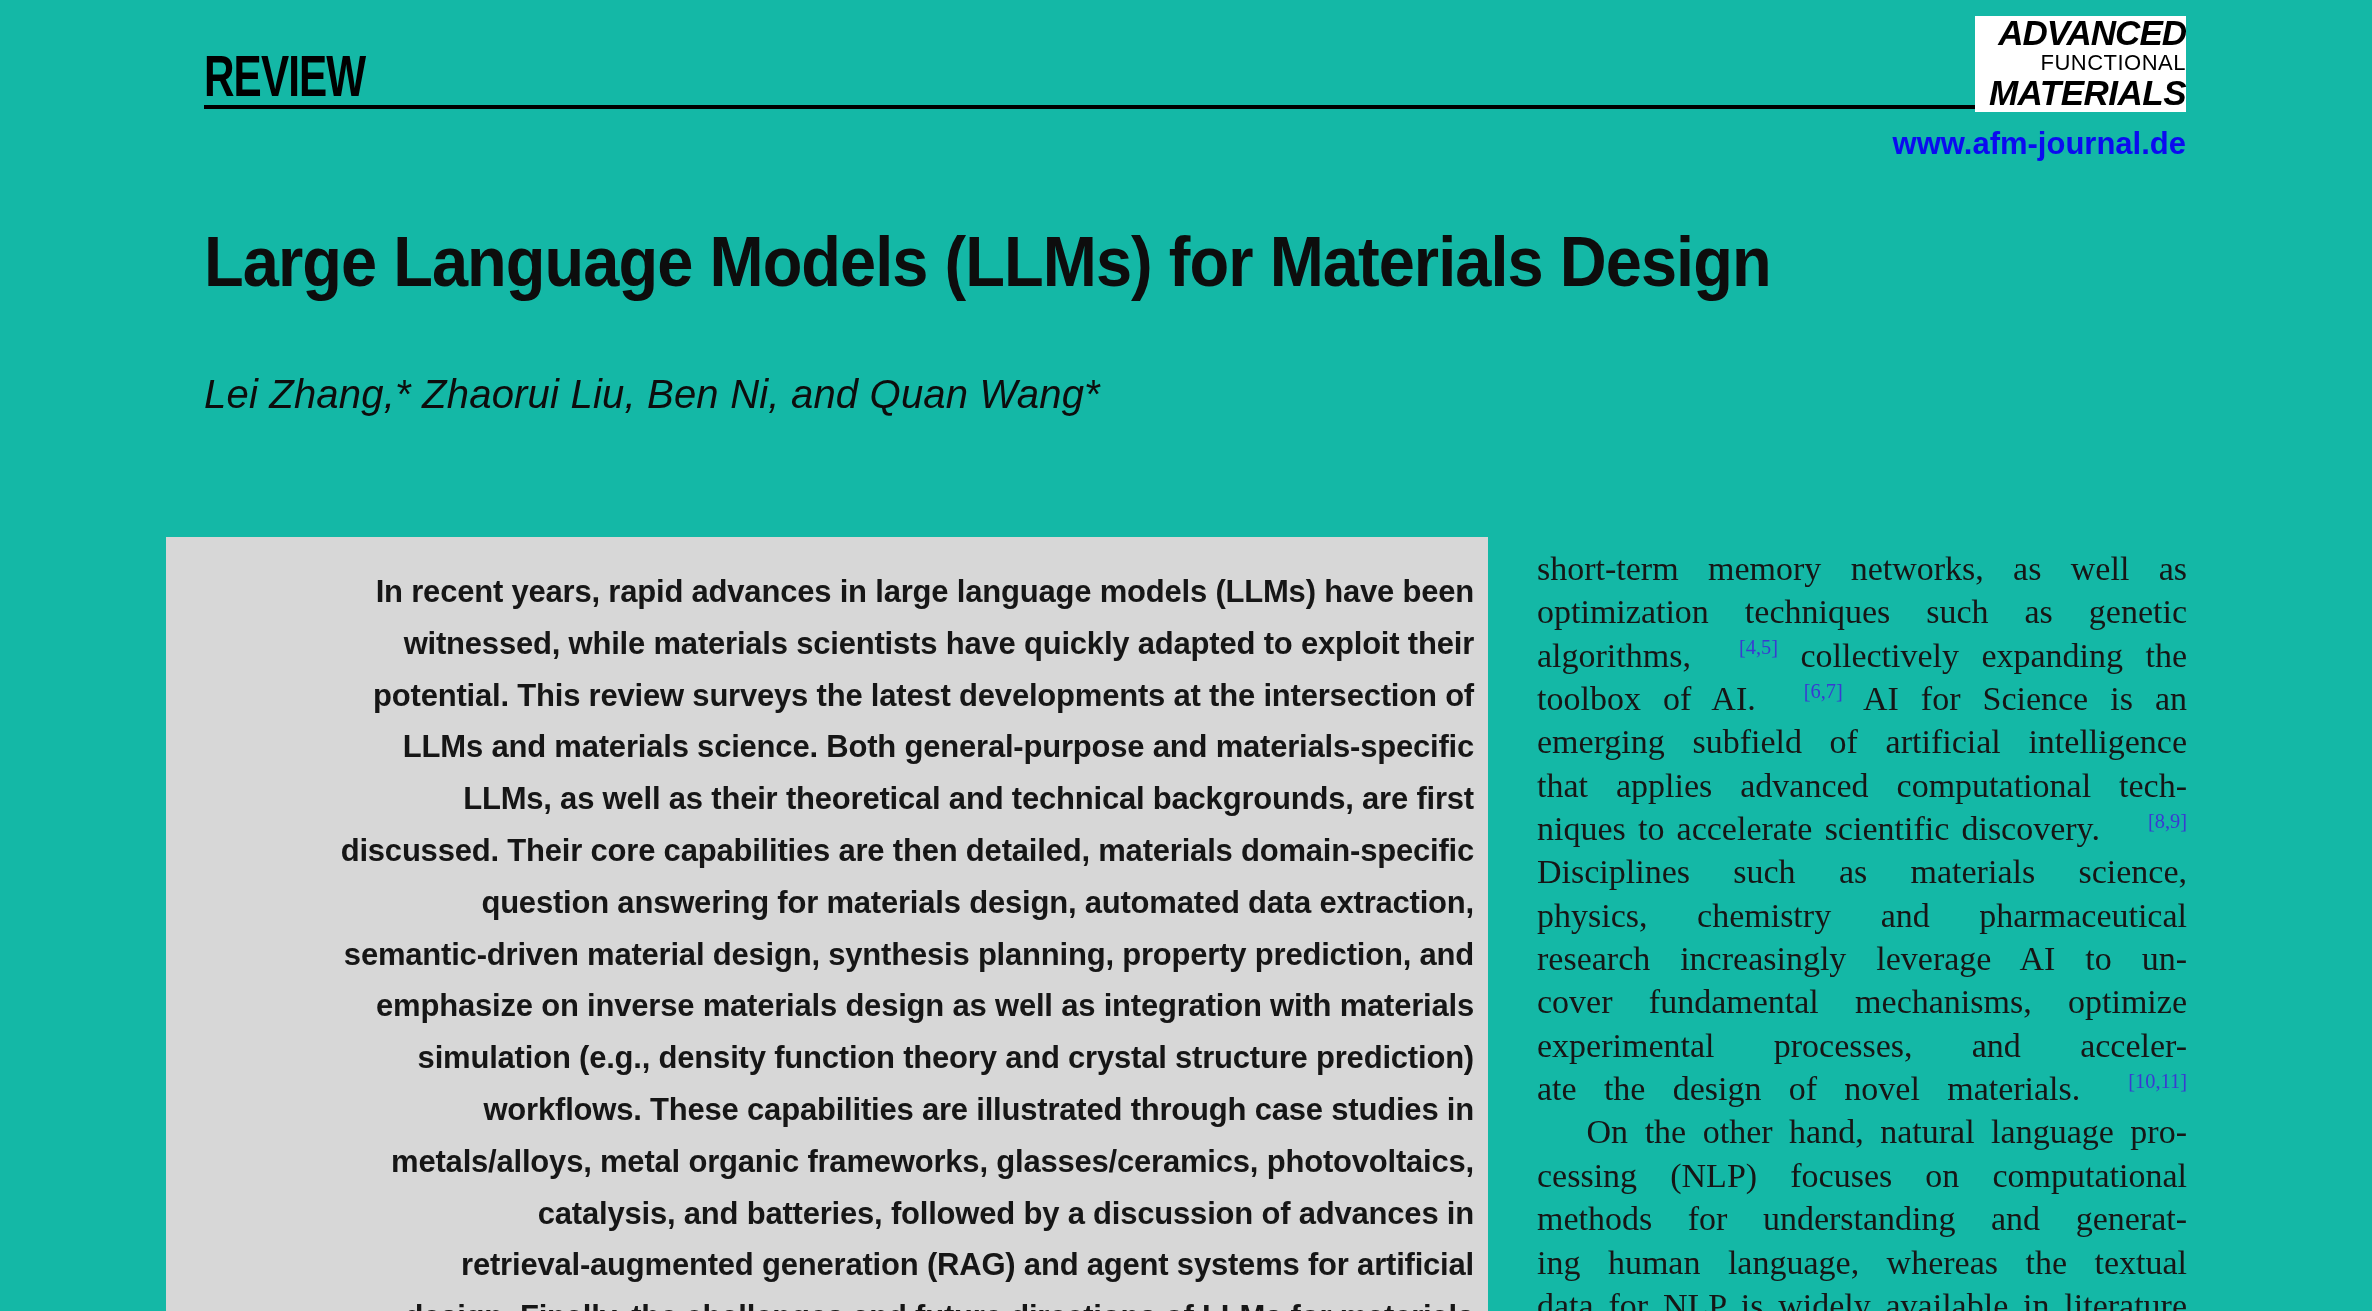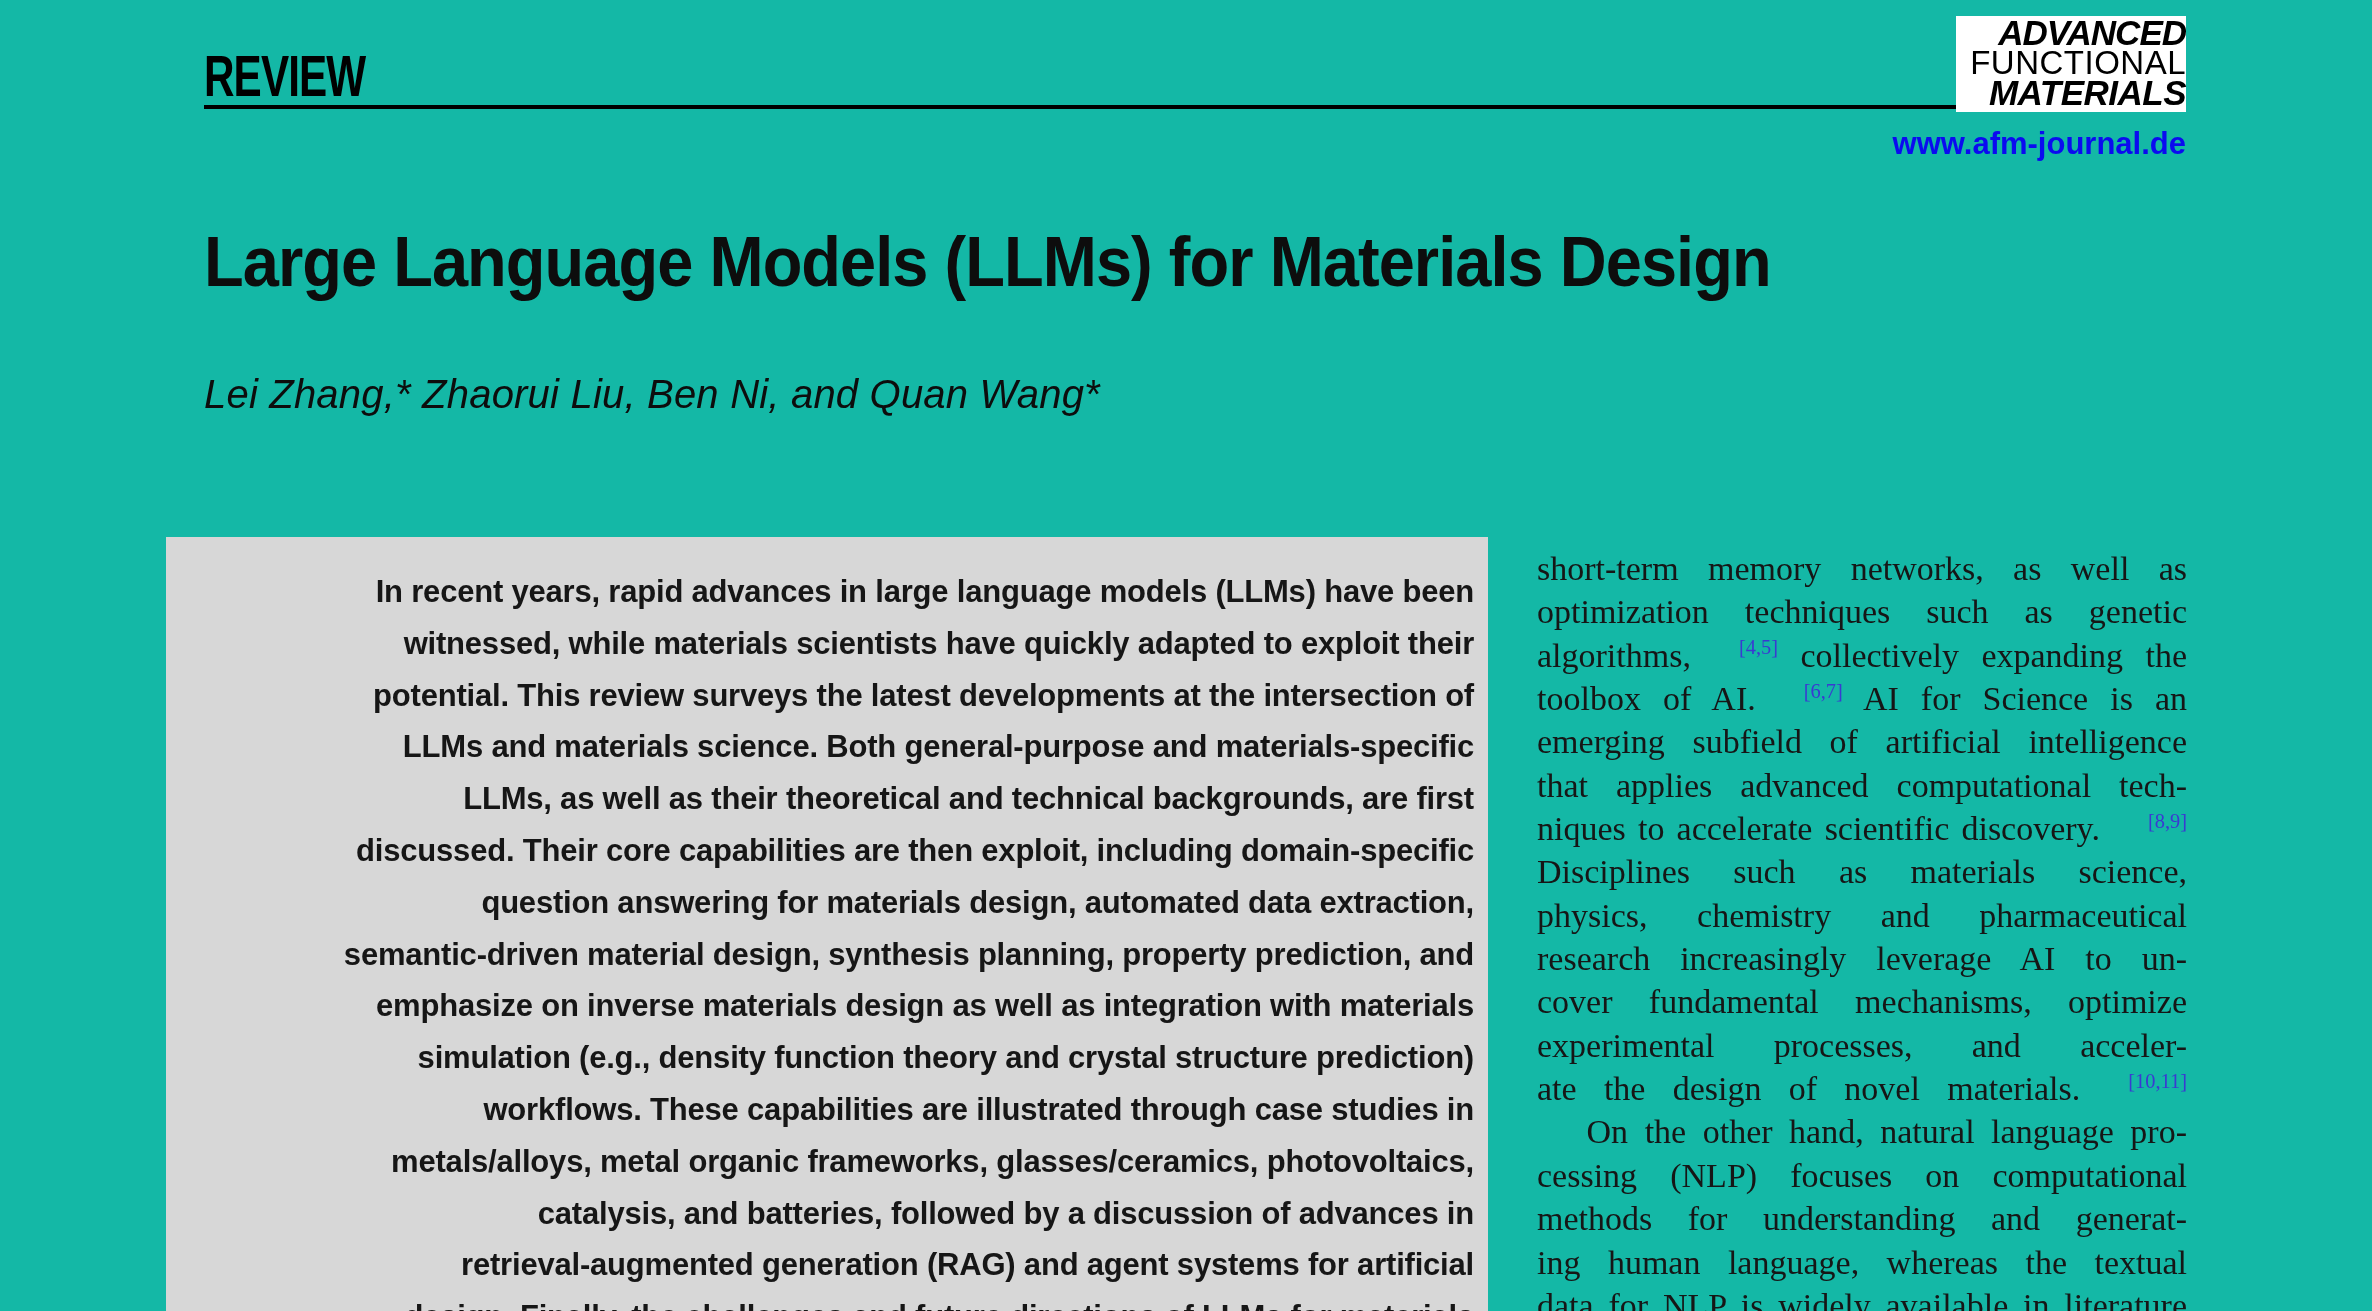--- a/index.html
+++ b/index.html
@@ -28,21 +28,21 @@
     position:absolute;left:204px;top:105px;
     width:1982px;height:4px;background:#000;
   }
   .logo{
     position:absolute;top:16px;right:186px;
     text-align:right;line-height:30px;
     background:#fff;padding:2px 0 4px 14px;
     color:#000;
   }
   .logo .l1{font-size:35px;font-weight:900;font-style:italic;letter-spacing:-1px;}
-  .logo .l2{font-size:33px;font-weight:400;letter-spacing:0.5px;}
+  .logo .l2{font-size:22px;font-weight:400;letter-spacing:0.5px;}
   .logo .l3{font-size:35px;font-weight:900;font-style:italic;letter-spacing:-0.5px;}
   .journal-url{
     position:absolute;top:126px;right:186px;
     font-size:31px;font-weight:700;
     color:var(--link-blue);
     text-decoration:none;
     margin-left:11px;
   }
   
   .title{
@@ -121,21 +121,21 @@
   <div class="authors">Lei Zhang,* Zhaorui Liu, Ben Ni, and Quan Wang*</div>
 
   <div class="abstract-box"></div>
 
   <div class="abstract-text">
       <div class="tline">In recent years, rapid advances in large language models (LLMs) have been</div>
       <div class="tline">witnessed, while materials scientists have quickly adapted to exploit their</div>
       <div class="tline">potential. This review surveys the latest developments at the intersection of</div>
       <div class="tline">LLMs and materials science. Both general-purpose and materials-specific</div>
       <div class="tline">LLMs, as well as their theoretical and technical backgrounds, are first</div>
-      <div class="tline">discussed. Their core capabilities are then exploit, including domain-specific</div>
+      <div class="tline">discussed. Their core capabilities are then detailed, materials domain-specific</div>
       <div class="tline">question answering for materials design, automated data extraction,</div>
       <div class="tline">semantic-driven material design, synthesis planning, property prediction, and</div>
       <div class="tline">emphasize on inverse materials design as well as integration with materials</div>
       <div class="tline">simulation (e.g., density function theory and crystal structure prediction)</div>
       <div class="tline">workflows. These capabilities are illustrated through case studies in</div>
       <div class="tline">metals/alloys, metal organic frameworks, glasses/ceramics, photovoltaics,</div>
       <div class="tline">catalysis, and batteries, followed by a discussion of advances in</div>
       <div class="tline">retrieval-augmented generation (RAG) and agent systems for artificial</div>
       <div class="tline">design. Finally, the challenges and future directions of LLMs for materials</div>
     </div>

